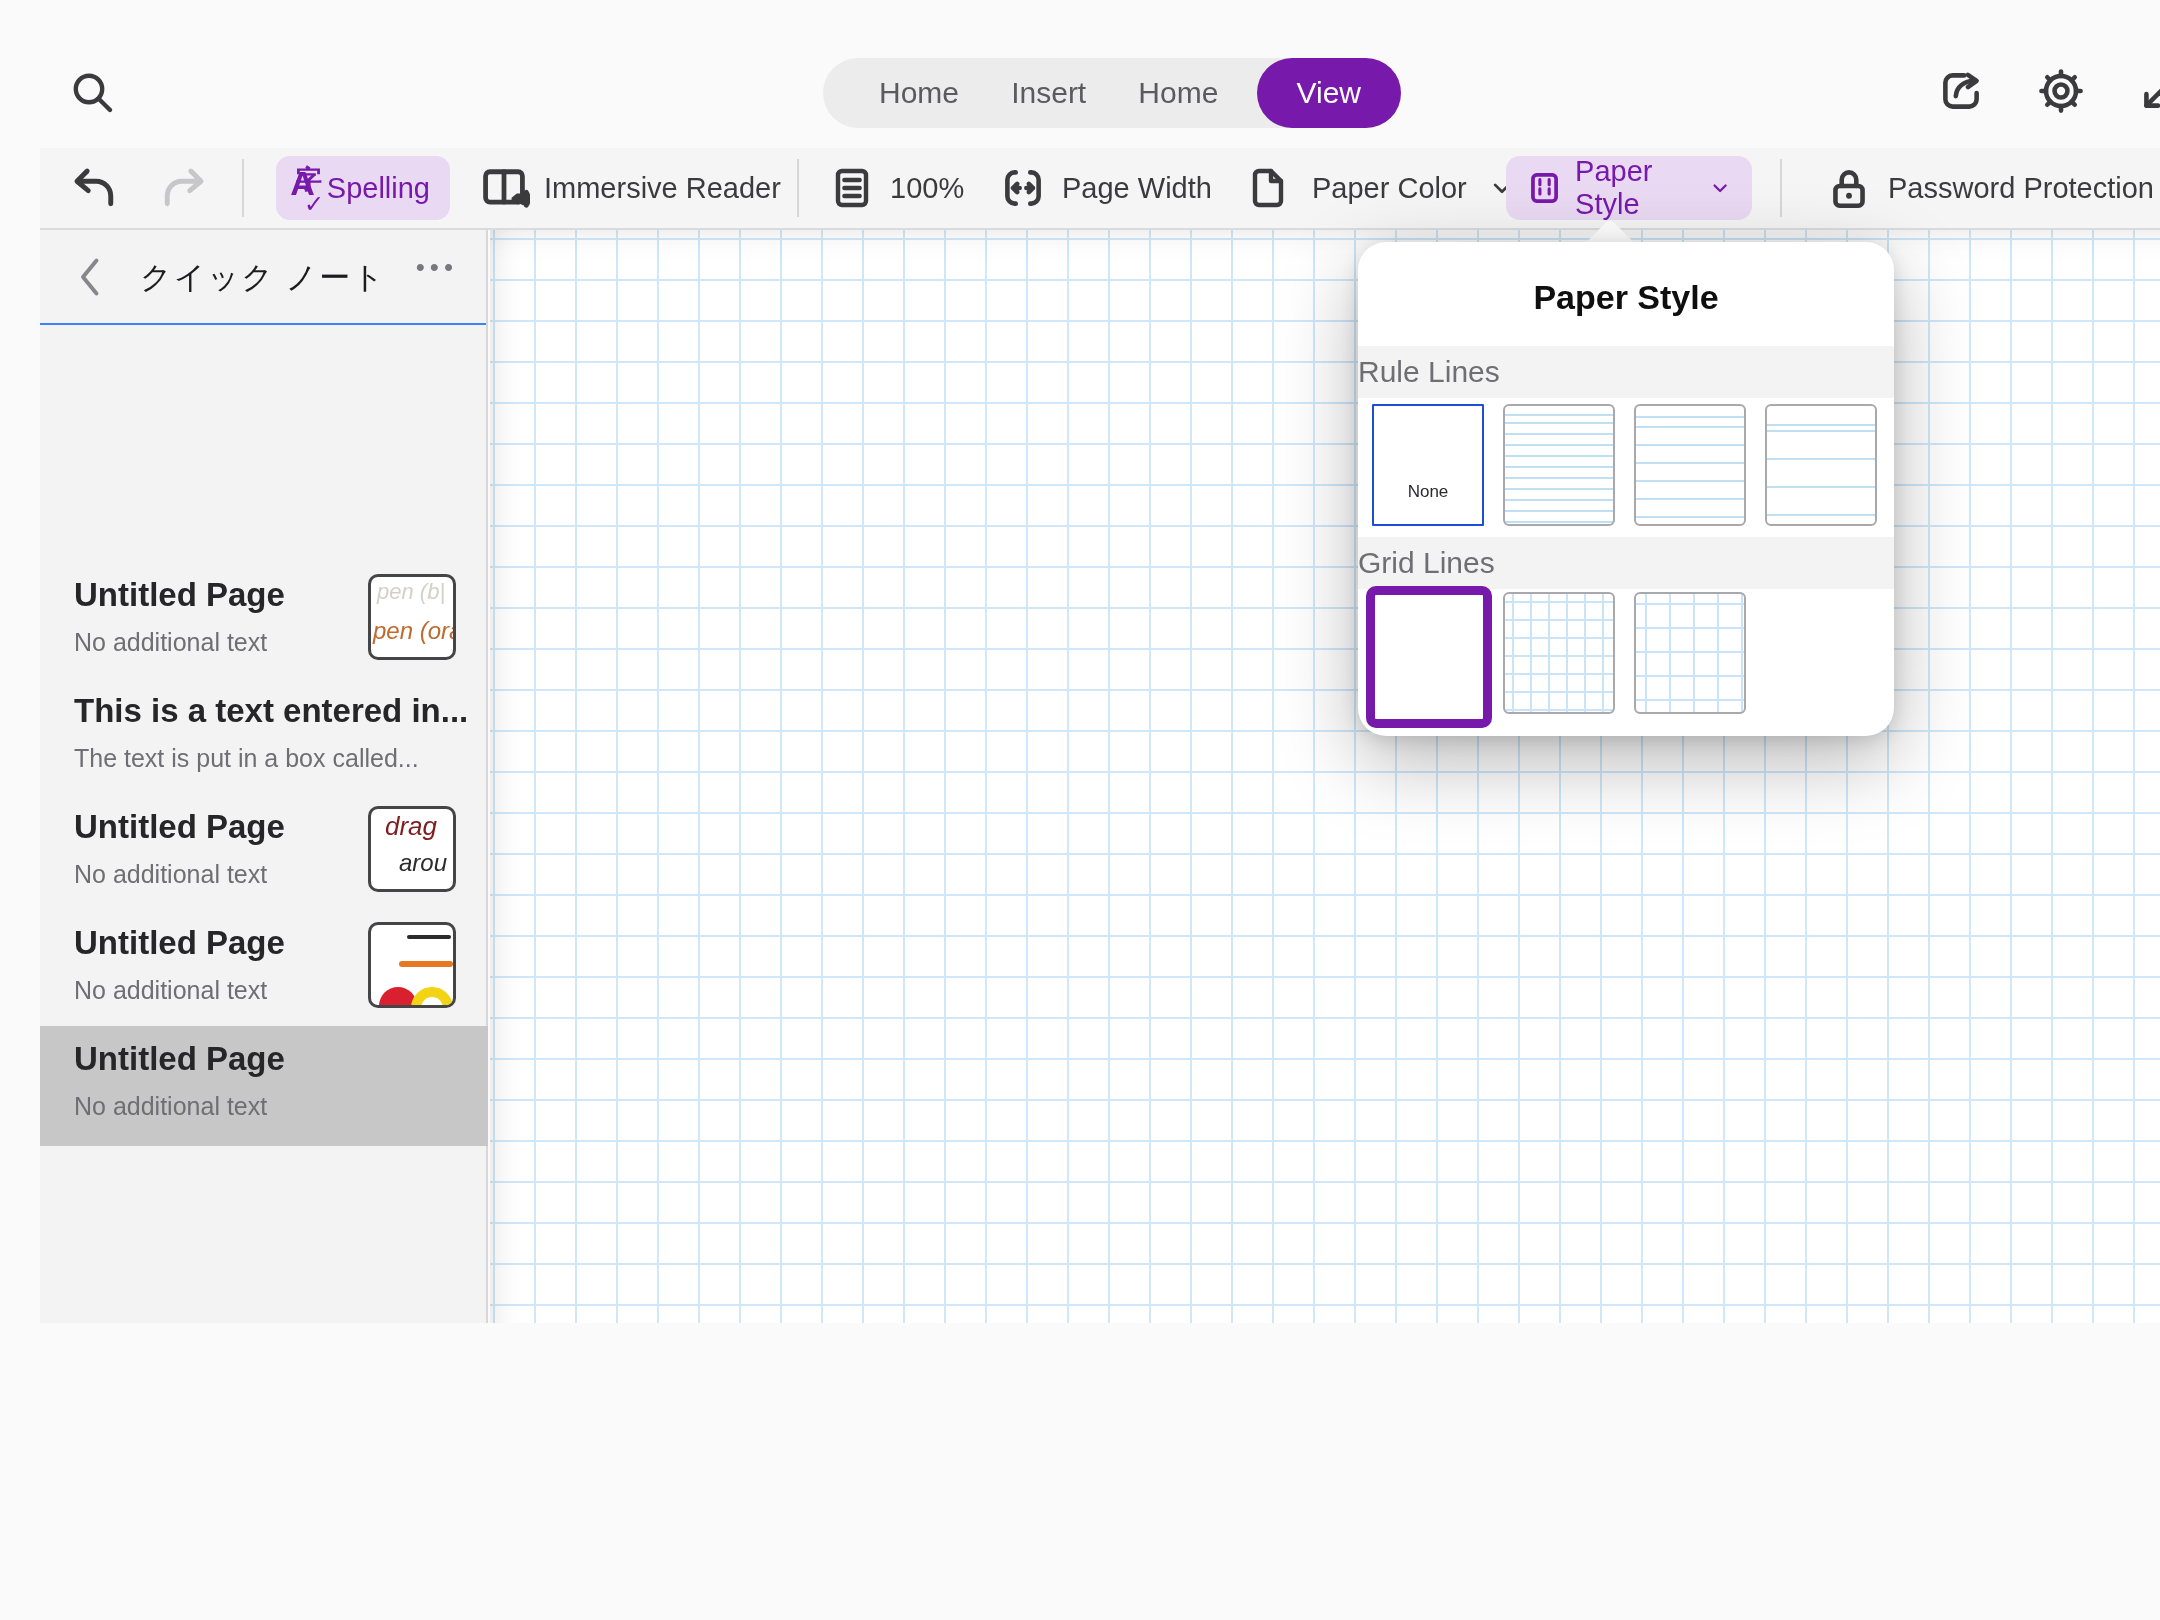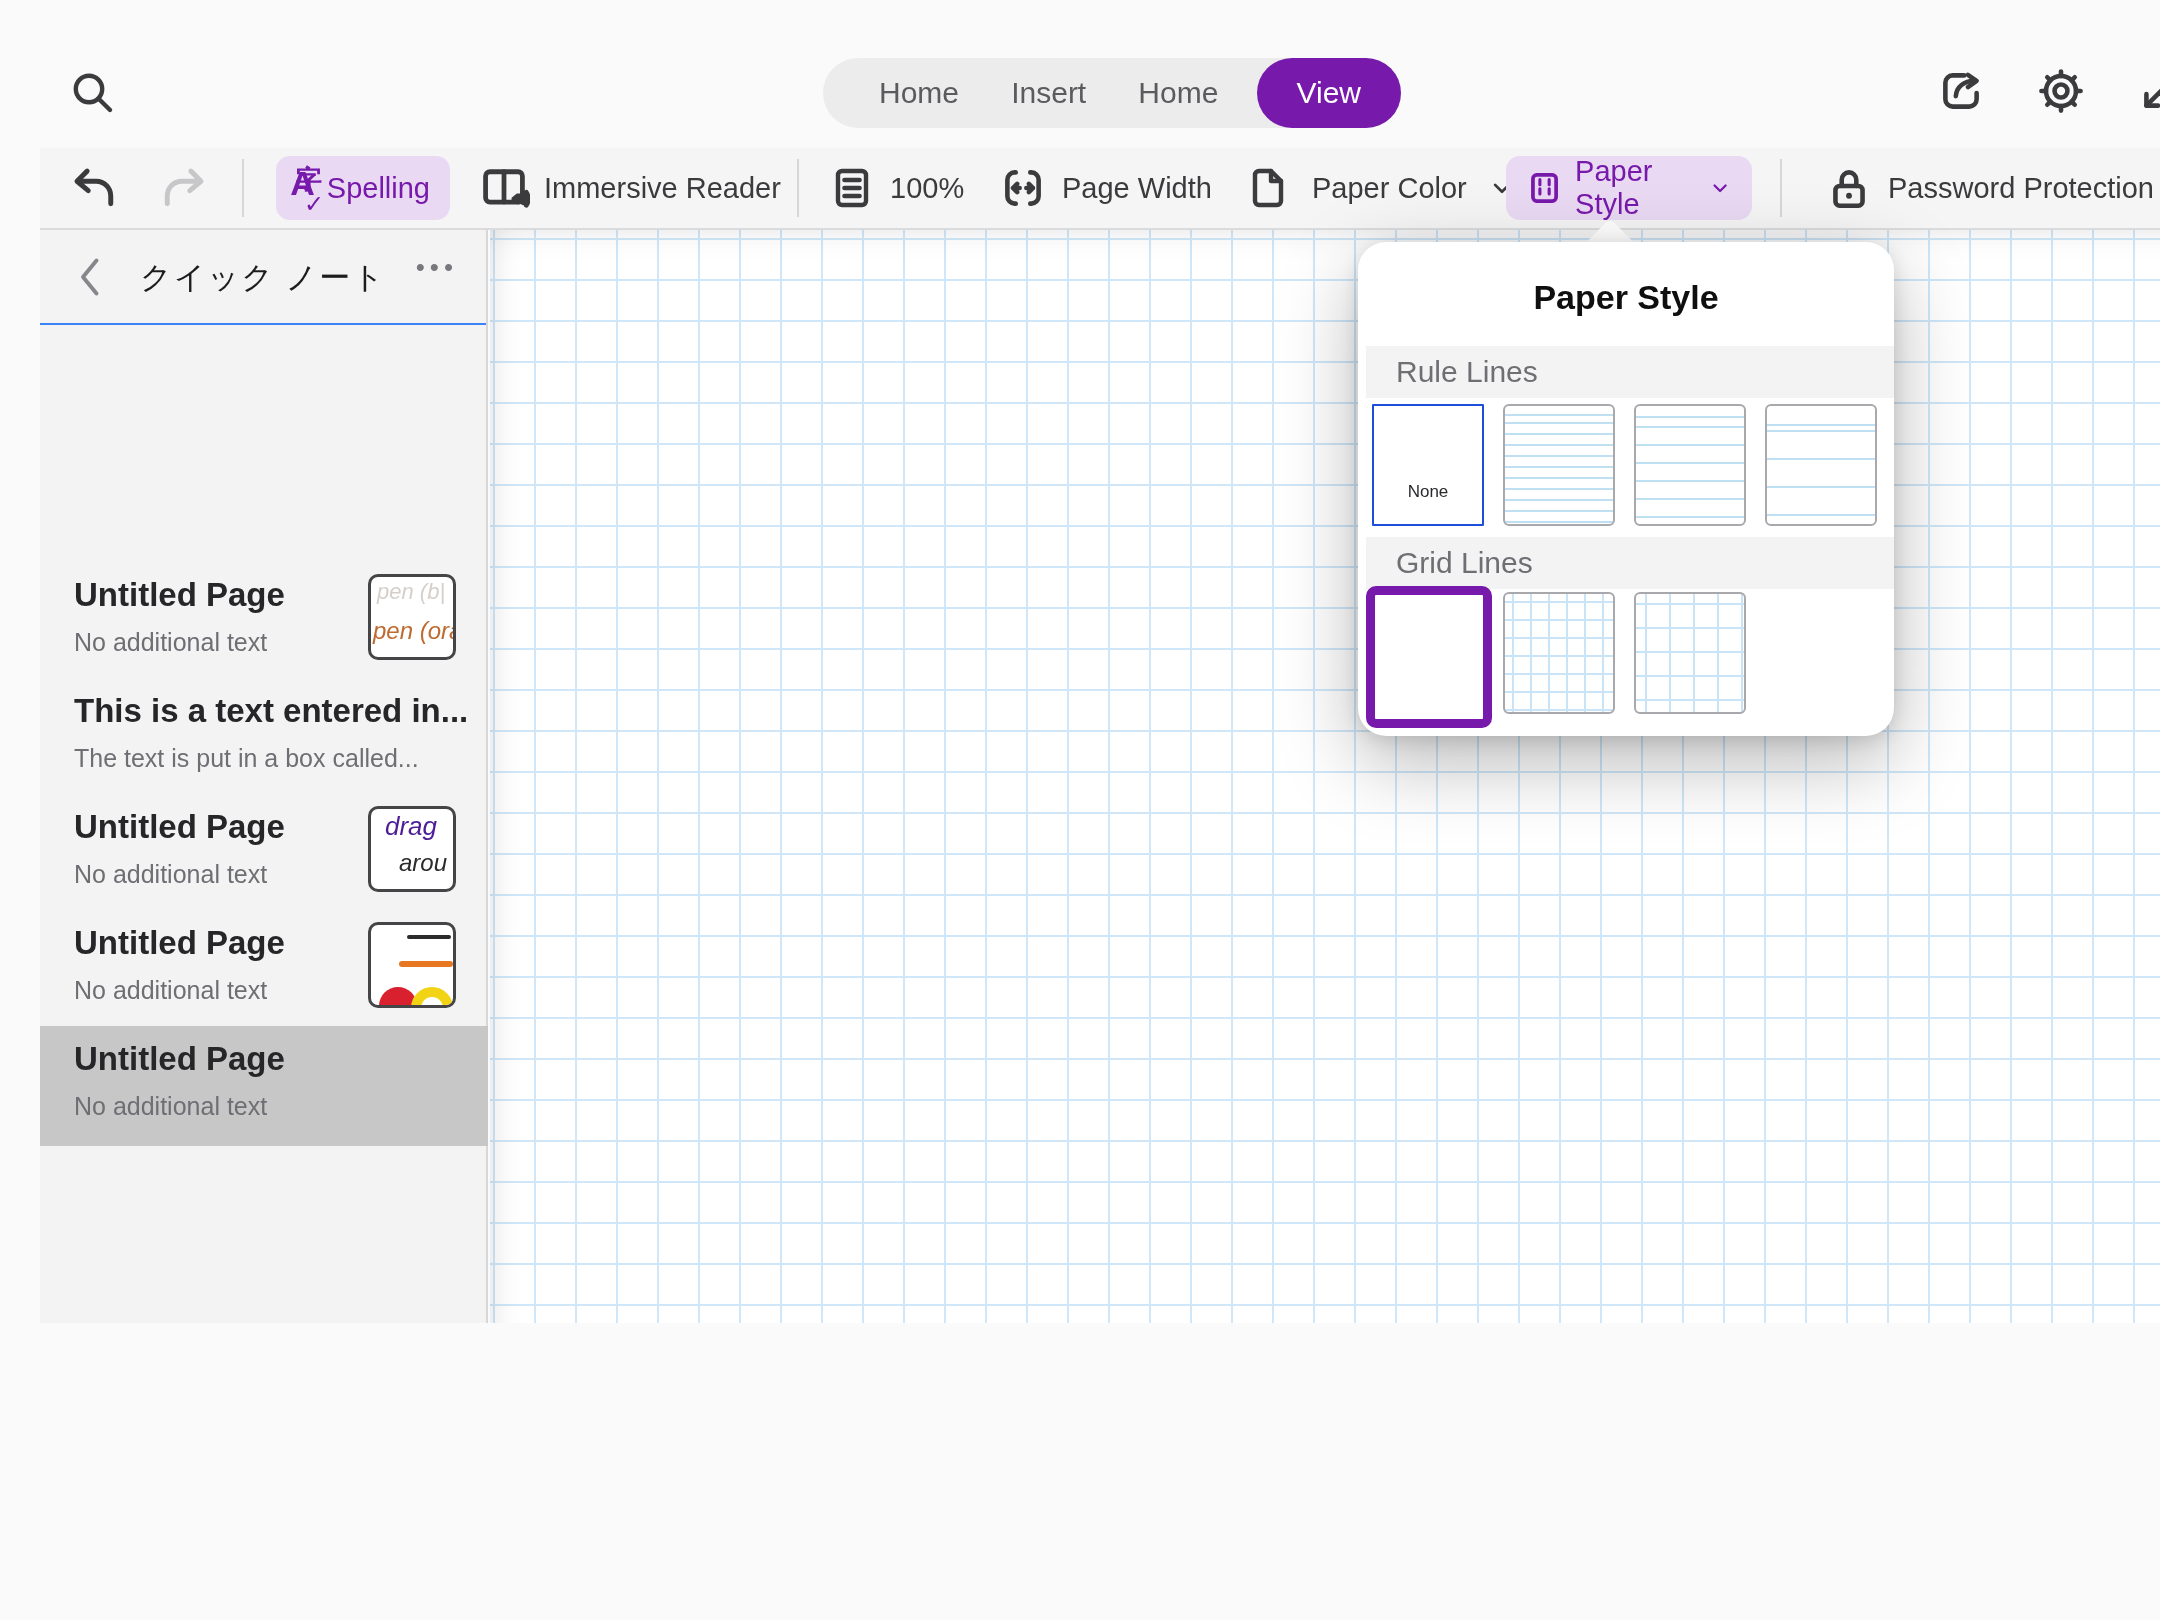--- a/index.html
+++ b/index.html
@@ -40,21 +40,21 @@
   .sb-more { position:absolute; right:28px; top:22px; font-size:26px; color:#77777c; letter-spacing:5px; }
   .page-item { position:absolute; left:0; width:448px; height:116px; }
   .page-item.selected { background:#c8c7c8; }
   .pi-title { position:absolute; left:34px; top:14px; font-size:33px; color:#262629; white-space:nowrap; overflow:hidden; max-width:300px;font-weight:bold; }
   .pi-title.wide { max-width:405px; }
   .pi-sub { position:absolute; left:34px; top:66px; font-size:25px; color:#6e6e73; white-space:nowrap; overflow:hidden; max-width:405px; }
   .pi-thumb { position:absolute; left:328px; top:12px; width:88px; height:86px; background:#fff; border:3px solid #454547; border-radius:10px; overflow:hidden; }
   .hand { font-style:italic; white-space:nowrap; }
   .thumb-pen .l1 { position:absolute; left:6px; top:2px; font-size:22px; color:#d5cfc9; }
   .thumb-pen .l2 { position:absolute; left:2px; top:40px; font-size:24px; color:#bf6a2f; }
-  .thumb-drag .l1 { position:absolute; left:14px; top:2px; font-size:26px; color:#4c1d95; }
+  .thumb-drag .l1 { position:absolute; left:14px; top:2px; font-size:26px; color:#7f1d1d; }
   .thumb-drag .l2 { position:absolute; left:28px; top:40px; font-size:24px; color:#2b2b2b; }
   .ink-black { position:absolute; top:10px; right:2px; width:44px; height:4px; background:#2b2b2b; border-radius:2px; }
   .ink-orange { position:absolute; top:36px; right:0px; width:54px; height:6px; background:#e87722; border-radius:3px; }
   .ink-red { position:absolute; bottom:-20px; left:8px; width:38px; height:38px; background:#d9202e; border-radius:50%; }
   .ink-yellow { position:absolute; bottom:-24px; right:0px; width:42px; height:42px; border:10px solid #f3d414; border-radius:50%; background:transparent; }
   .add-page { position:absolute; left:0; bottom:0; width:446px; height:88px; border-top:2px solid #e0dfe0; background:#f4f3f4; }
   .add-plus { position:absolute; left:36px; top:18px; font-size:42px; font-weight:300; color:#565659; }
   .add-lbl { position:absolute; left:94px; top:26px; font-size:33px; color:#565659; }
 
   
@@ -63,21 +63,21 @@
       linear-gradient(to right, #cfe7f9 2px, transparent 2px),
       linear-gradient(to bottom, #cfe7f9 2px, transparent 2px);
     background-size:41px 41px; background-position:3px 8px;
     box-shadow: inset 26px 0 30px -24px rgba(90,90,95,.18), inset 0 26px 30px -24px rgba(90,90,95,.14);
   }
 
   
   .popup-caret { position:absolute; left:1552px; top:226px; width:36px; height:36px; background:#fff; transform:rotate(45deg); border-radius:6px; z-index:9; }
   .popup { position:absolute; left:1318px; top:242px; width:536px; height:494px; background:#fff; border-radius:28px; box-shadow:0 26px 80px rgba(0,0,0,.28), 0 4px 18px rgba(0,0,0,.12); z-index:10; overflow:hidden; }
   .popup-title { position:absolute; left:0; top:36px; width:100%; text-align:center; font-size:34px; font-weight:bold; color:#0f0f10; }
-  .pp-band { position:absolute; left:8px; width:100%; height:52px; background:#f4f3f4; display:flex; align-items:center; padding-left:30px; font-size:30px; color:#6e6e73; }
+  .pp-band { position:absolute; left:0; width:100%; height:52px; background:#f4f3f4; display:flex; align-items:center; font-size:30px; color:#6e6e73; }
   .band-rule { top:104px; }
   .band-grid { top:295px; }
   .opt { position:absolute; width:112px; height:122px; background:#fff; border:2px solid #a9a8ad; border-radius:6px; }
   .opt-none { border:2px solid #1d4ed8; border-radius:1px; }
   .opt-none .none-lbl { position:absolute; left:0; top:76px; width:100%; text-align:center; font-size:17px; color:#2b2b2e; }
   .row-rule .opt { top:162px; }
   .opt-narrow  { background-image:repeating-linear-gradient(to bottom,#bfdff2 0 2px,transparent 2px 11px); background-position:0 16px; }
   .opt-college { background-image:repeating-linear-gradient(to bottom,#bfdff2 0 2px,transparent 2px 18px); background-position:0 20px; }
   .opt-wide    { background-image:repeating-linear-gradient(to bottom,#bfdff2 0 2px,transparent 2px 28px); background-position:0 24px; }
   .gridfill-s { background-image:linear-gradient(to right,#c9e4f6 2px,transparent 2px),linear-gradient(to bottom,#c9e4f6 2px,transparent 2px); background-size:13px 13px; background-position:5px 5px; }

